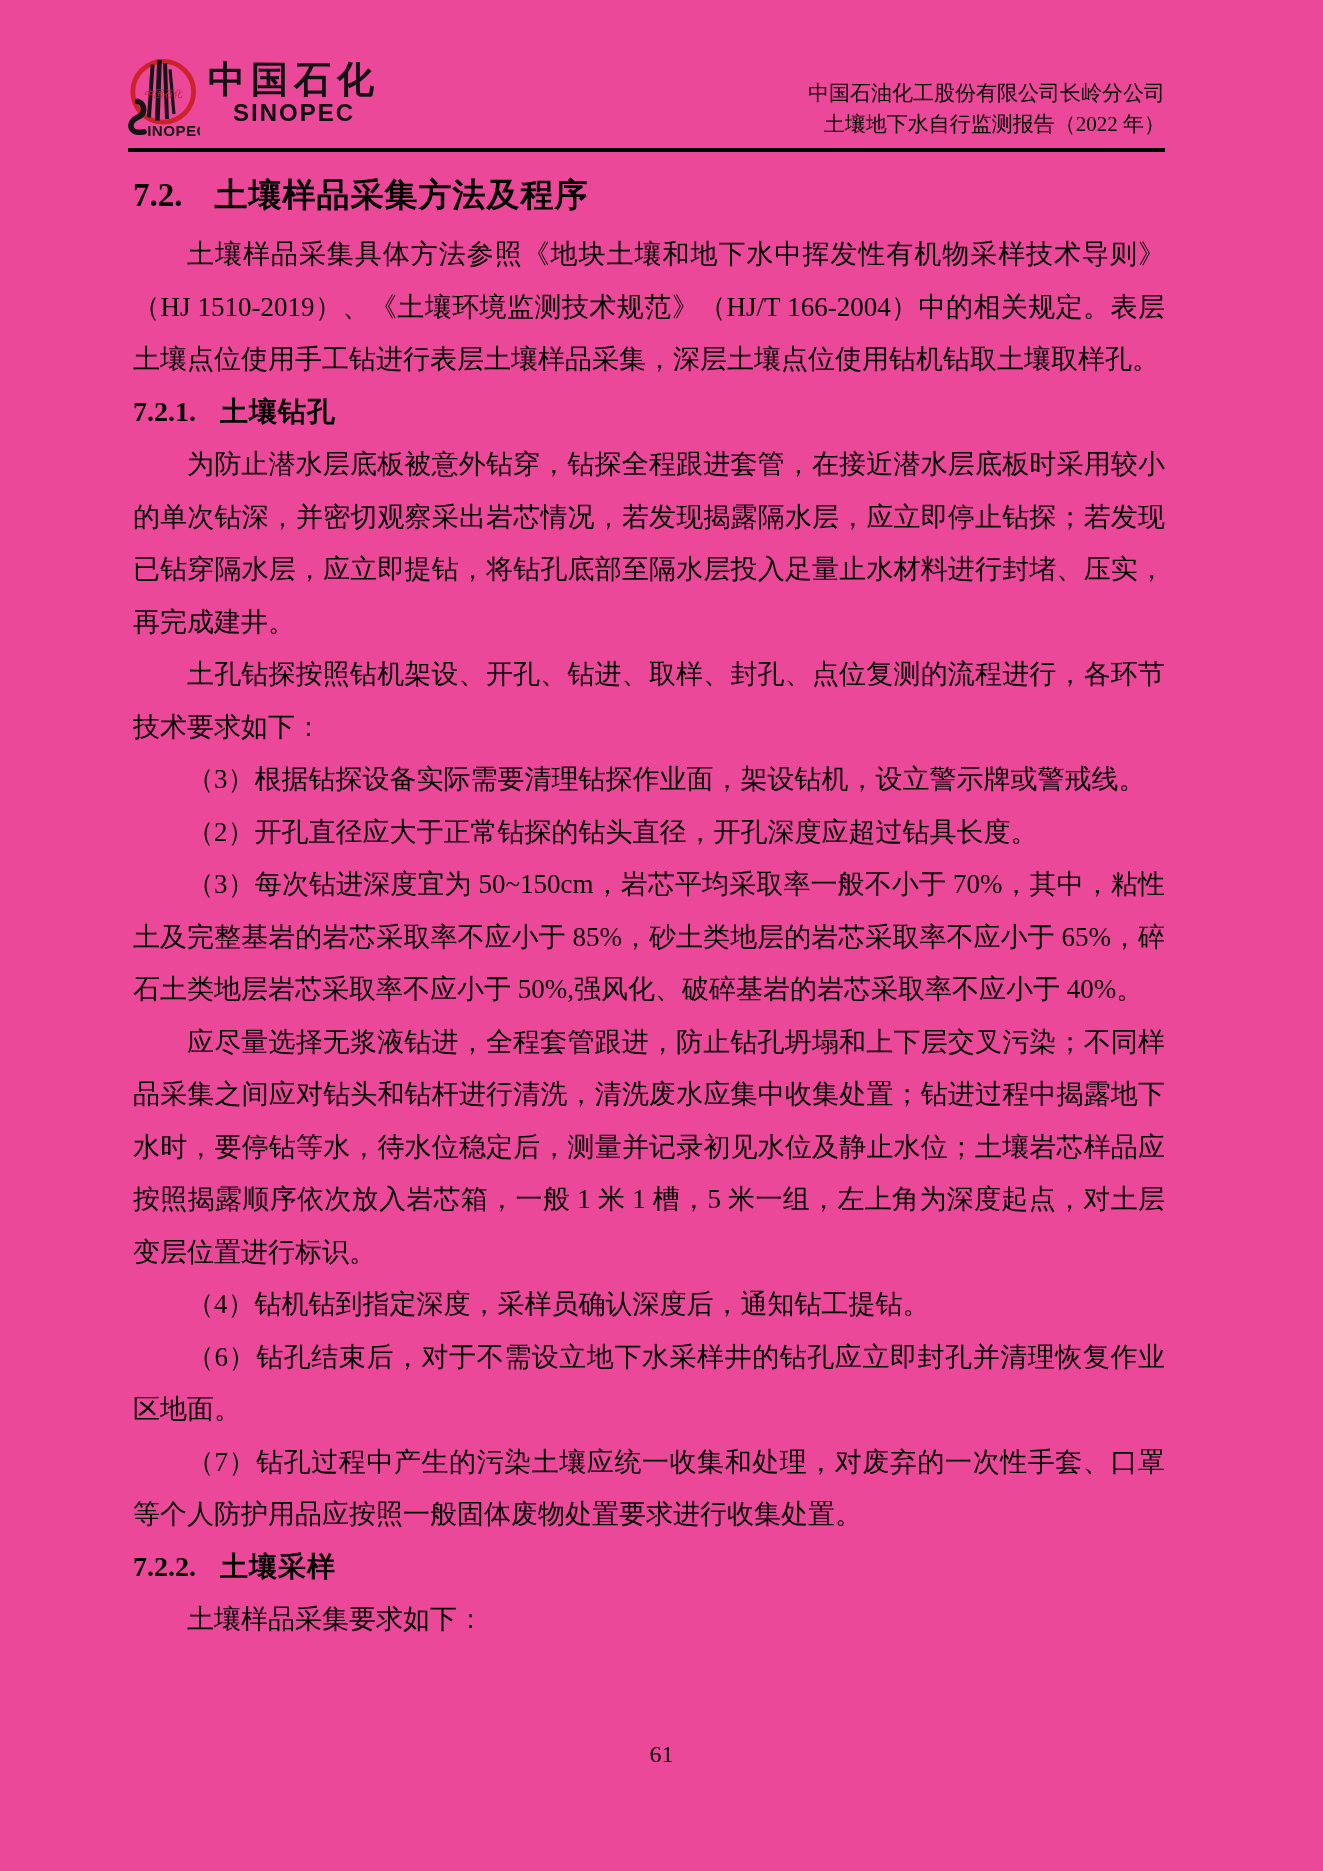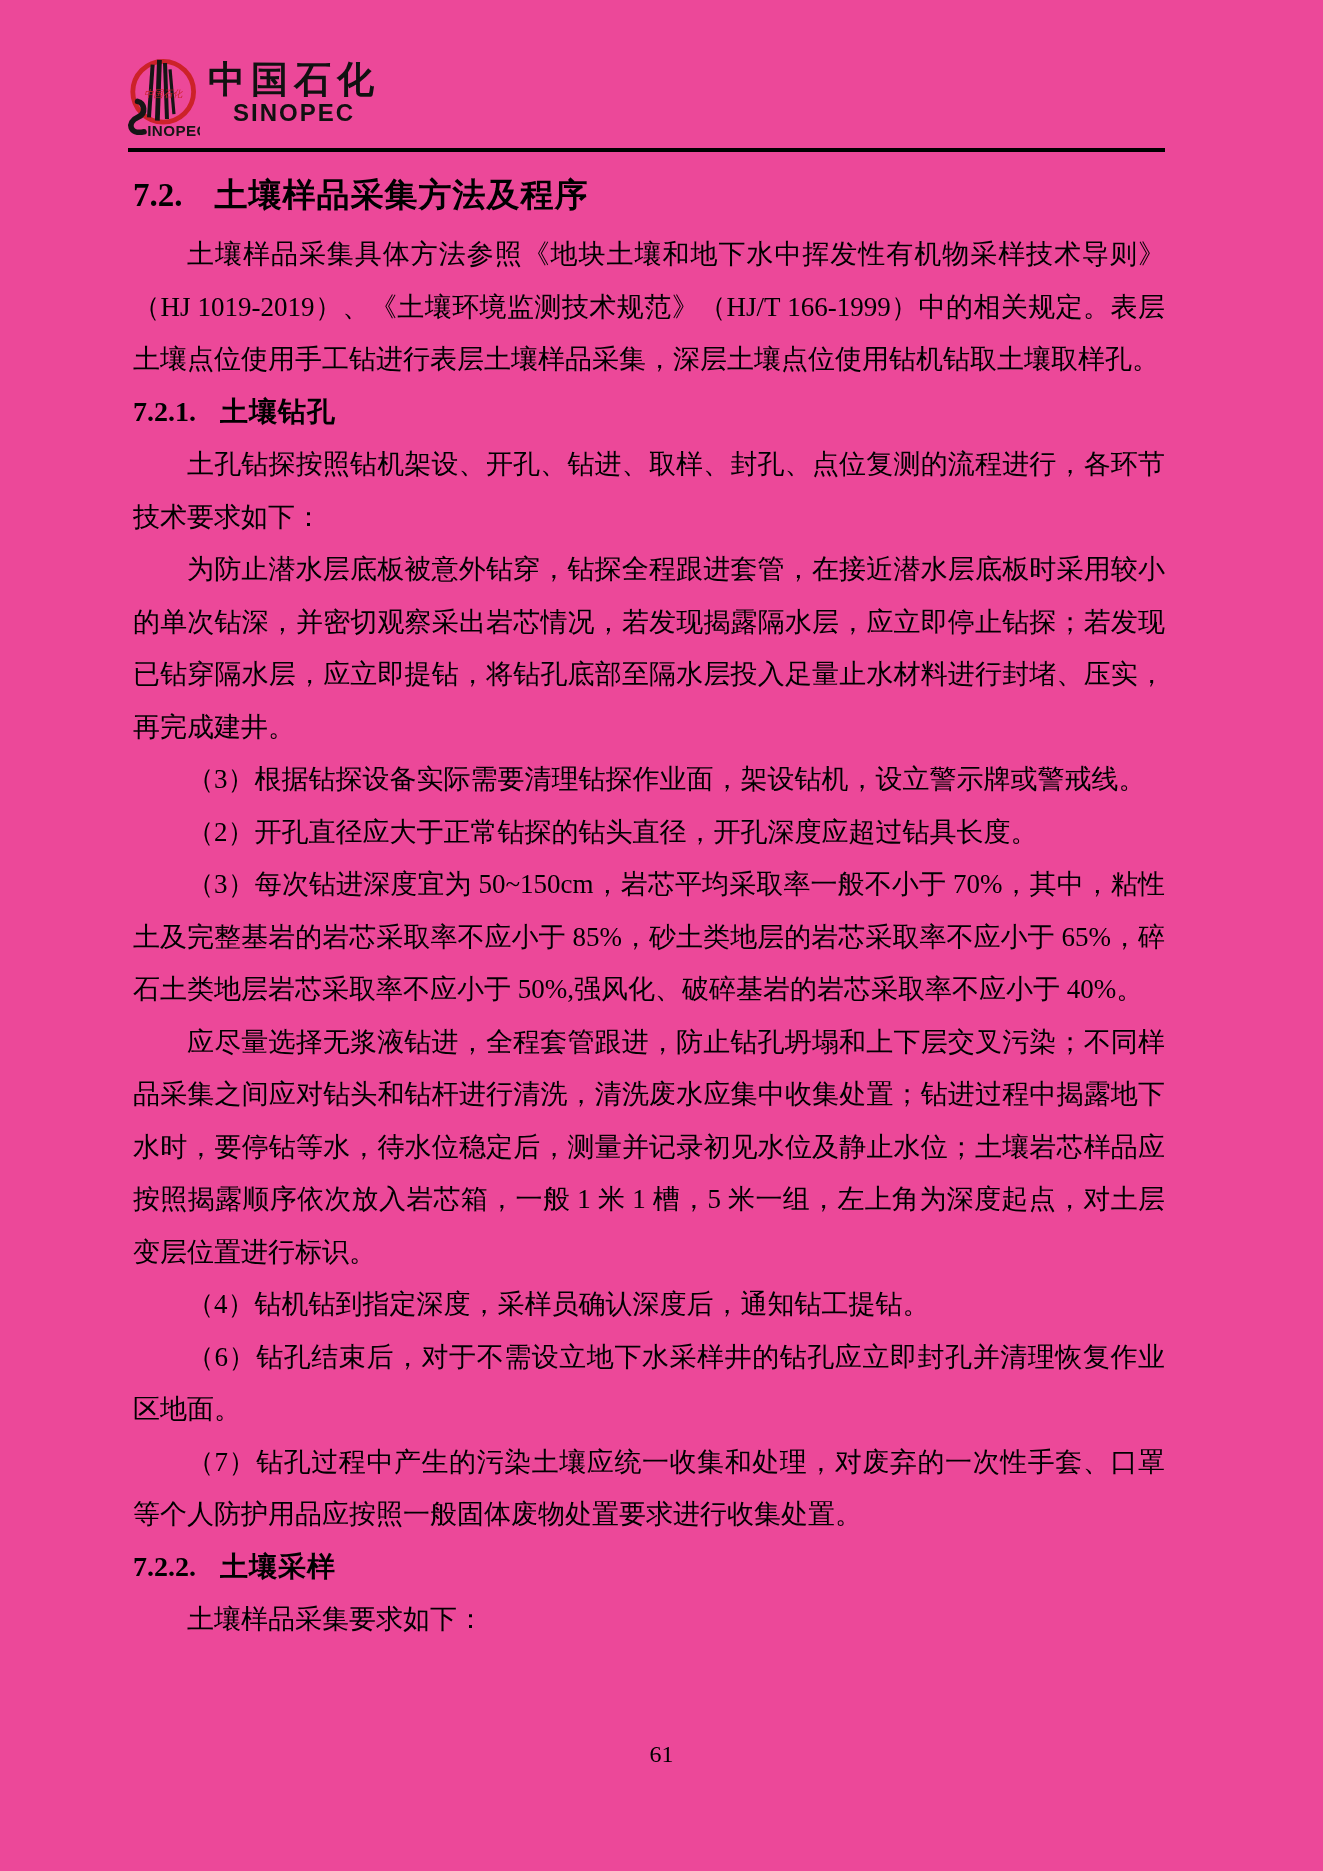--- a/index.html
+++ b/index.html
@@ -102,40 +102,44 @@
         <rect x="63" y="18" width="4" height="56" fill="#151515" transform="rotate(-5 65 46)"></rect>
         <text x="30" y="52" font-size="12" fill="#cc2229" font-family="'Liberation Serif',serif" font-style="italic">中国石化</text>
         <path d="M30 96 C 12 100, 8 84, 22 78 C 34 73, 30 60, 22 58" fill="none" stroke="#151515" stroke-width="7" stroke-linecap="round"></path>
         <text x="34" y="101" font-size="19" font-weight="bold" fill="#151515" font-family="'Liberation Sans',sans-serif" letter-spacing="0.5">INOPEC</text>
       </svg>
       <div class="logo-text">
         <div class="logo-zh">中国石化</div>
         <div class="logo-en">SINOPEC</div>
       </div>
     </div>
+    <div class="header-right">
+      <div>中国石油化工股份有限公司长岭分公司</div>
+      <div>土壤地下水自行监测报告（2022 年）</div>
+    </div>
   </div>
 
   <div class="header-rule"></div>
 
   <div class="doc-body">
 
     <div class="h2">
       <span class="h-num">7.2.</span>
       <span class="h-title">土壤样品采集方法及程序</span>
     </div>
 
-    <p class="para">土壤样品采集具体方法参照《地块土壤和地下水中挥发性有机物采样技术导则》（HJ 1019-2019）、《土壤环境监测技术规范》（HJ/T 166-1999）中的相关规定。表层土壤点位使用手工钻进行表层土壤样品采集，深层土壤点位使用钻机钻取土壤取样孔。</p>
+    <p class="para">土壤样品采集具体方法参照《地块土壤和地下水中挥发性有机物采样技术导则》（HJ 1510-2019）、《土壤环境监测技术规范》（HJ/T 166-2004）中的相关规定。表层土壤点位使用手工钻进行表层土壤样品采集，深层土壤点位使用钻机钻取土壤取样孔。</p>
 
     <div class="h3">
       <span class="h-num">7.2.1.</span>
       <span class="h-title">土壤钻孔</span>
     </div>
 
+    <p class="para">为防止潜水层底板被意外钻穿，钻探全程跟进套管，在接近潜水层底板时采用较小的单次钻深，并密切观察采出岩芯情况，若发现揭露隔水层，应立即停止钻探；若发现已钻穿隔水层，应立即提钻，将钻孔底部至隔水层投入足量止水材料进行封堵、压实，再完成建井。</p>
     <p class="para">土孔钻探按照钻机架设、开孔、钻进、取样、封孔、点位复测的流程进行，各环节技术要求如下：</p>
-    <p class="para">为防止潜水层底板被意外钻穿，钻探全程跟进套管，在接近潜水层底板时采用较小的单次钻深，并密切观察采出岩芯情况，若发现揭露隔水层，应立即停止钻探；若发现已钻穿隔水层，应立即提钻，将钻孔底部至隔水层投入足量止水材料进行封堵、压实，再完成建井。</p>
     <p class="para">（3）根据钻探设备实际需要清理钻探作业面，架设钻机，设立警示牌或警戒线。</p>
     <p class="para">（2）开孔直径应大于正常钻探的钻头直径，开孔深度应超过钻具长度。</p>
     <p class="para">（3）每次钻进深度宜为 50~150cm，岩芯平均采取率一般不小于 70%，其中，粘性土及完整基岩的岩芯采取率不应小于 85%，砂土类地层的岩芯采取率不应小于 65%，碎石土类地层岩芯采取率不应小于 50%,强风化、破碎基岩的岩芯采取率不应小于 40%。</p>
     <p class="para">应尽量选择无浆液钻进，全程套管跟进，防止钻孔坍塌和上下层交叉污染；不同样品采集之间应对钻头和钻杆进行清洗，清洗废水应集中收集处置；钻进过程中揭露地下水时，要停钻等水，待水位稳定后，测量并记录初见水位及静止水位；土壤岩芯样品应按照揭露顺序依次放入岩芯箱，一般 1 米 1 槽，5 米一组，左上角为深度起点，对土层变层位置进行标识。</p>
     <p class="para">（4）钻机钻到指定深度，采样员确认深度后，通知钻工提钻。</p>
     <p class="para">（6）钻孔结束后，对于不需设立地下水采样井的钻孔应立即封孔并清理恢复作业区地面。</p>
     <p class="para">（7）钻孔过程中产生的污染土壤应统一收集和处理，对废弃的一次性手套、口罩等个人防护用品应按照一般固体废物处置要求进行收集处置。</p>
 
     <div class="h3">
       <span class="h-num">7.2.2.</span>

